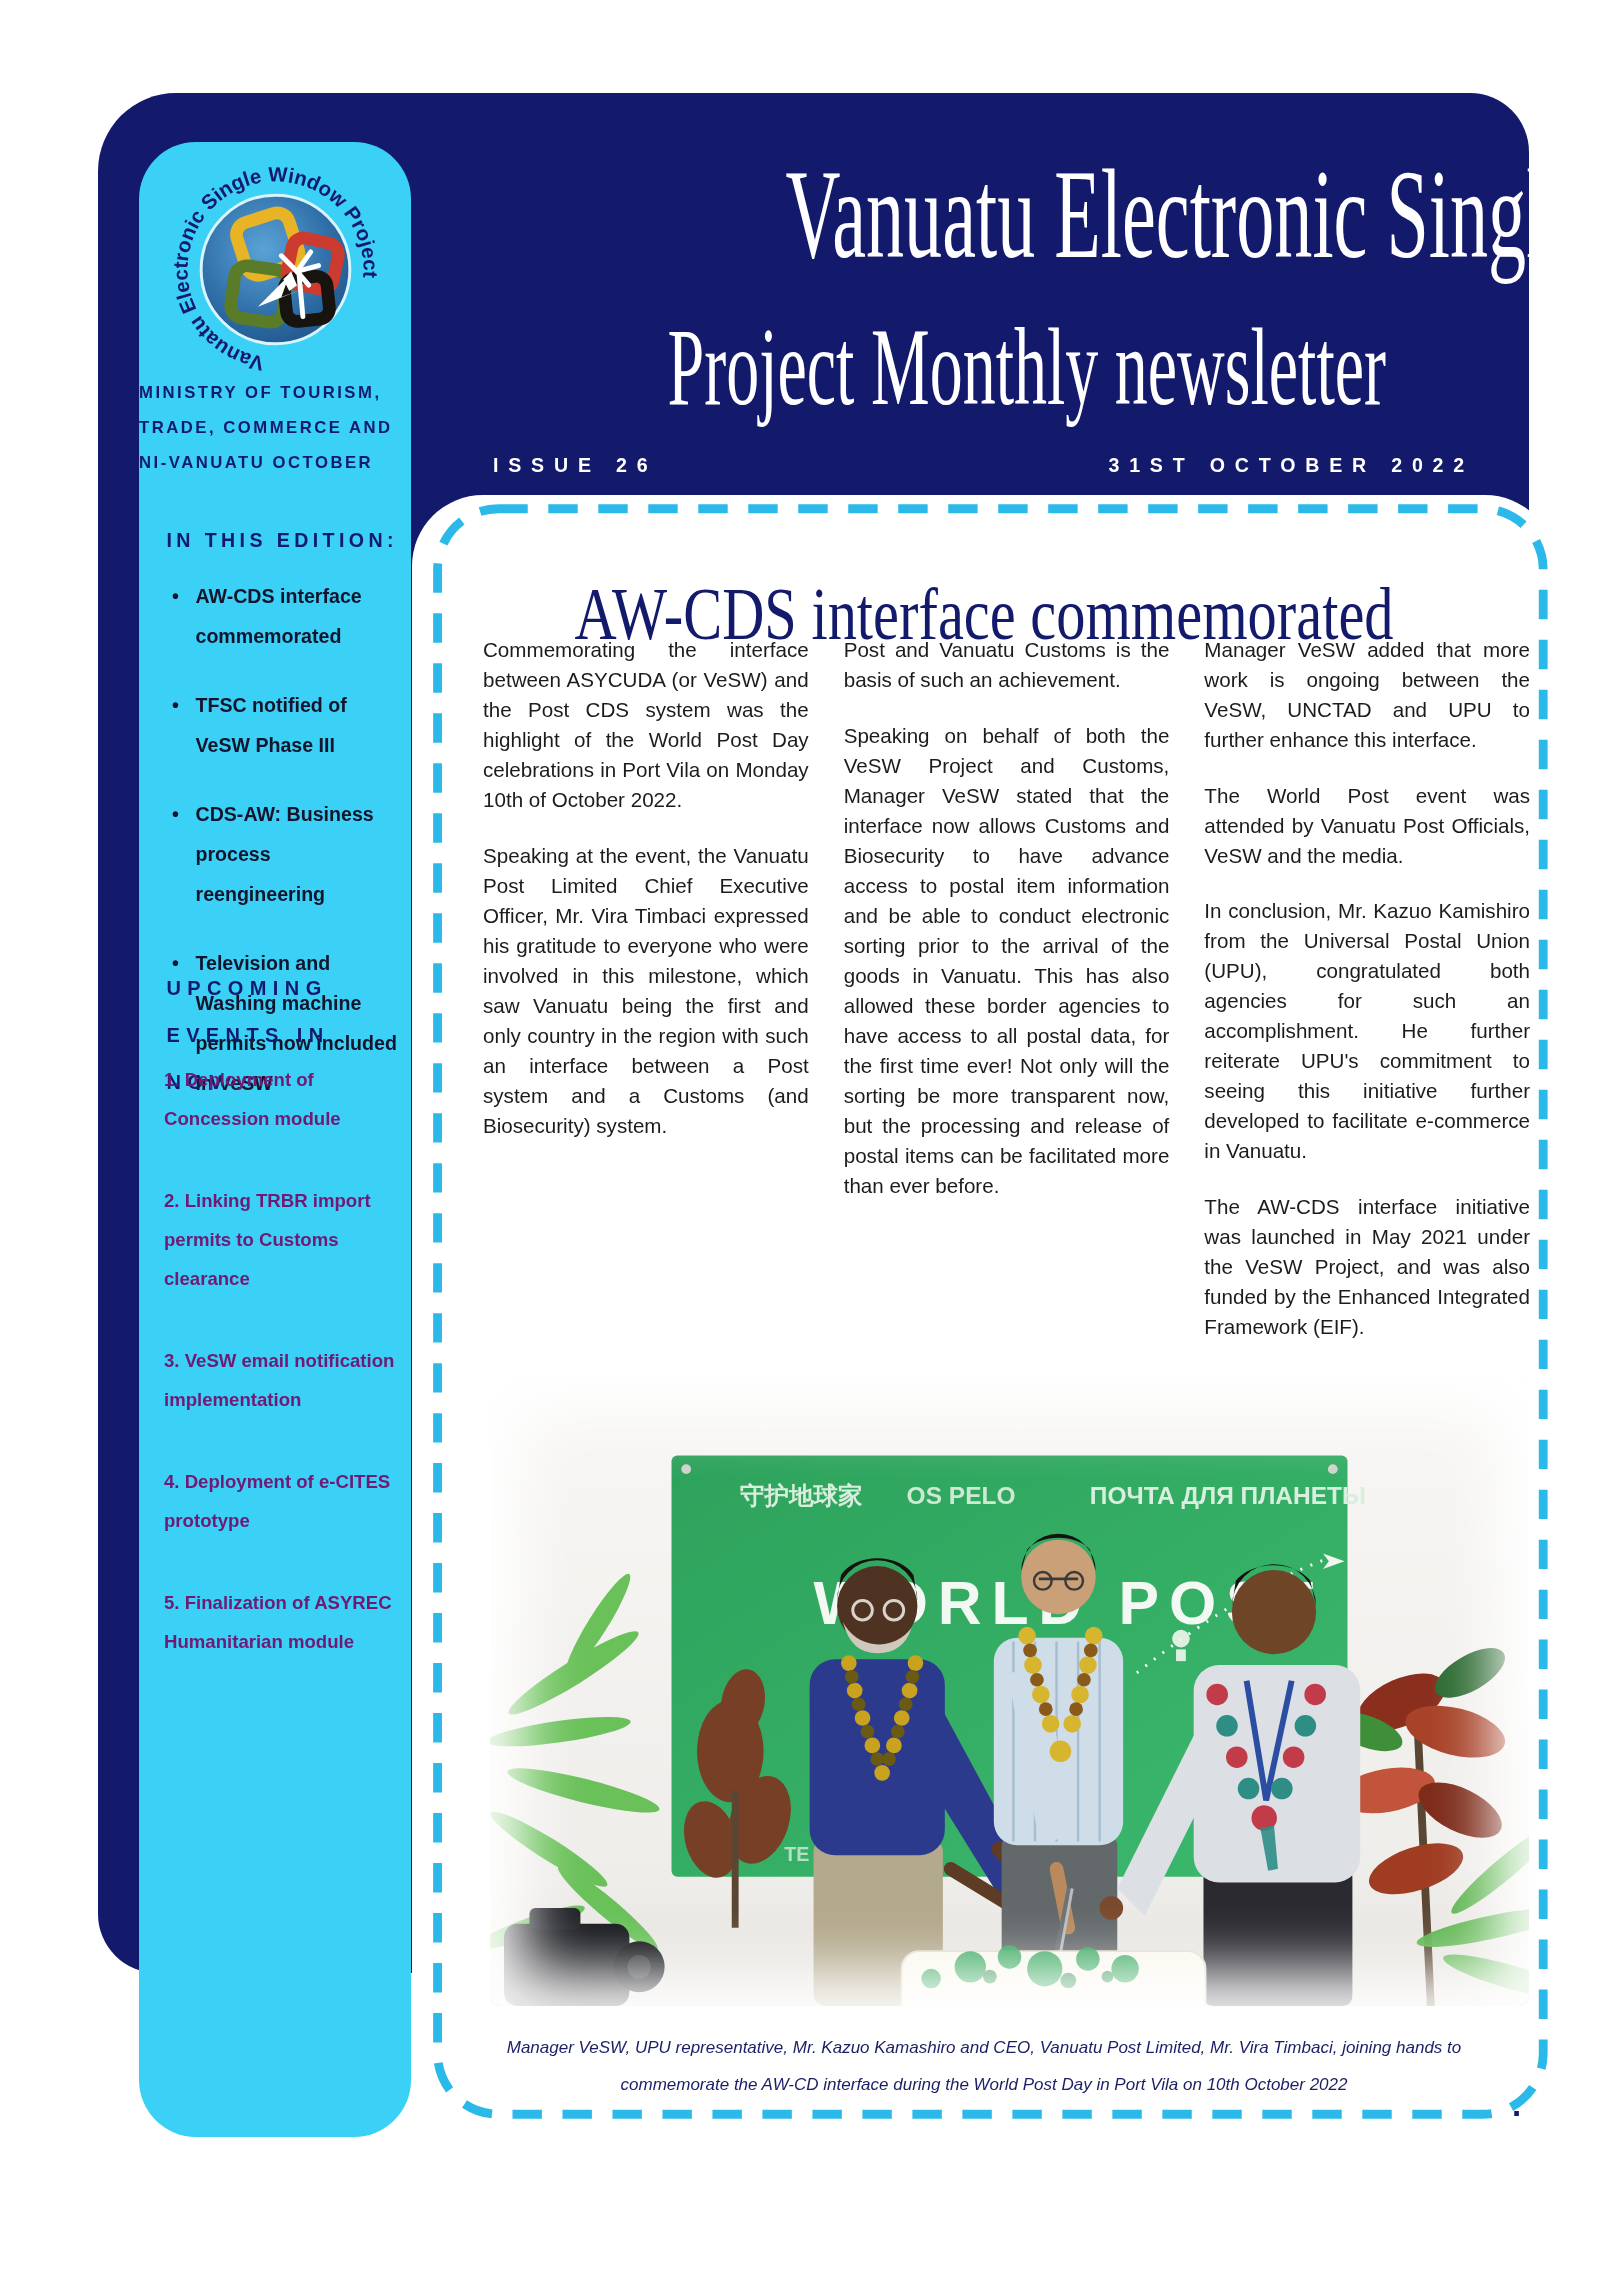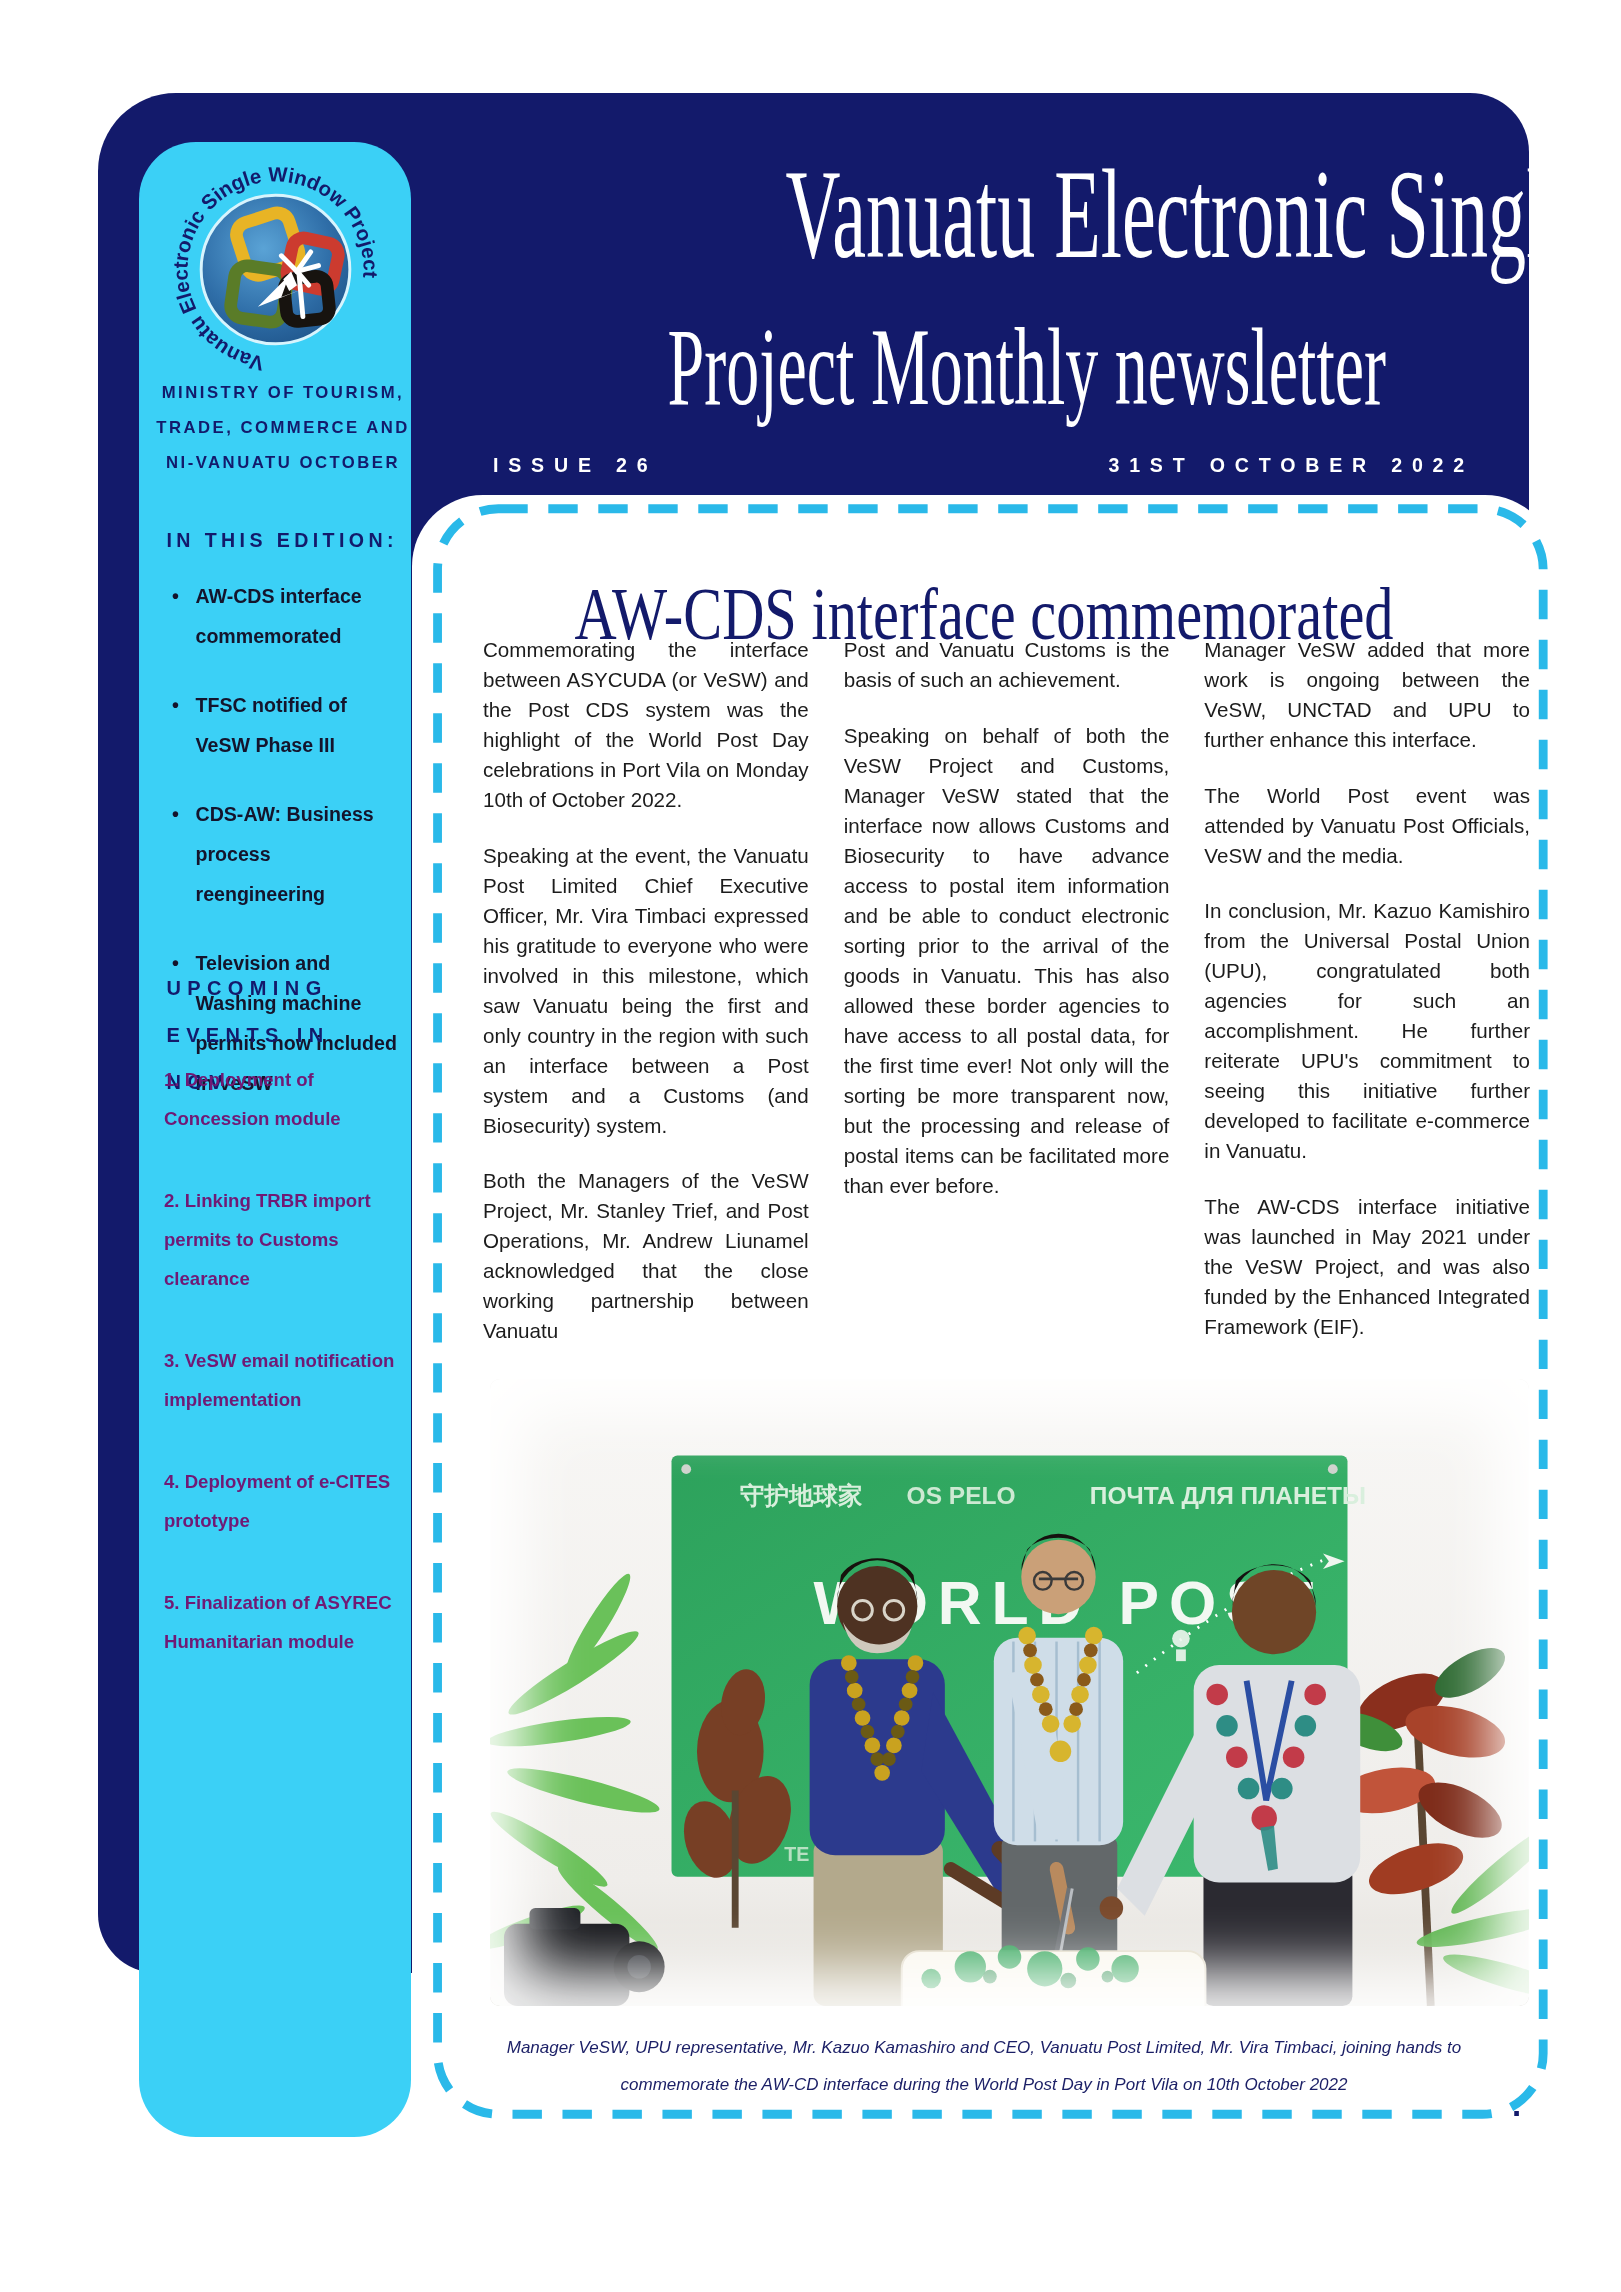--- a/index.html
+++ b/index.html
@@ -14,22 +14,22 @@
   .cond{display:inline-block;transform:scaleX(0.60);transform-origin:50% 50%;
         white-space:nowrap;font-family:"Liberation Serif",serif;font-weight:400;}
   .mast-line1{top:57px;font-size:127px;}
   .mast-line2{top:218px;font-size:110px;}
   .issue-row{position:absolute;top:361px;left:65px;right:55px;display:flex;
       justify-content:space-between;font-size:19.6px;font-weight:bold;letter-spacing:9.8px;}
   
   .sidebar{position:absolute;left:139px;top:142px;width:272px;height:1995px;
       background:#3bd0f6;border-radius:57px;color:#131a6b;}
   .logo-wrap{position:absolute;top:15.7px;left:0;right:0;text-align:center;}
-  .ministry{position:absolute;top:233px;left:0;right:0;text-align:center;
-      font-size:16.7px;font-weight:bold;letter-spacing:2.5px;line-height:35px;color:#131a6b;padding-left:16px;}
+  .ministry{position:absolute;top:233px;left:0;right:0;text-align:left;
+      font-size:16.7px;font-weight:bold;letter-spacing:2.5px;line-height:35px;color:#131a6b;}
   .edition-heading{position:absolute;top:387px;left:27.4px;right:11.8px;
       font-size:19.6px;font-weight:bold;letter-spacing:4.4px;color:#131a6b;}
   .edition-list{position:absolute;top:434px;left:33px;right:9.8px;margin:0;padding:0;
       list-style:none;color:#14142c;}
   .edition-list li{position:relative;padding-left:23.5px;margin-bottom:29px;
       font-size:19.6px;font-weight:bold;line-height:40px;}
   .edition-list li::before{content:"\2022";position:absolute;left:0;top:0;}
   .events-heading{position:absolute;top:823px;left:27.4px;right:7.8px;
       font-size:20px;font-weight:bold;letter-spacing:6.4px;line-height:47px;color:#131a6b;}
   .events-list{position:absolute;top:918px;left:25px;right:9.8px;color:#701a75;}
@@ -132,21 +132,20 @@
     <svg class="dash-border" width="1144" height="1632" viewBox="0 0 1167 1665">
       <rect x="26" y="14" width="1128" height="1638" rx="62" fill="none" stroke="#2ab9e9" stroke-width="9" stroke-dasharray="30 21"></rect>
     </svg>
 
     <h1 class="article-title"><span class="cond">AW-CDS interface commemorated</span></h1>
 
     <div class="columns">
       <div class="col">
         <p>Commemorating the interface between ASYCUDA (or VeSW) and the Post CDS system was the highlight of the World Post Day celebrations in Port Vila on Monday 10th of October 2022.</p>
         <p>Speaking at the event, the Vanuatu Post Limited Chief Executive Officer, Mr. Vira Timbaci expressed his gratitude to everyone who were involved in this milestone, which saw Vanuatu being the first and only country in the region with such an interface between a Post system and a Customs (and Biosecurity) system.</p>
-        <p>Both the Managers of the VeSW Project, Mr. Stanley Trief, and Post Operations, Mr. Andrew Liunamel acknowledged that the close working partnership between Vanuatu</p>
       </div>
       <div class="col">
         <p>Post and Vanuatu Customs is the basis of such an achievement.</p>
         <p>Speaking on behalf of both the VeSW Project and Customs, Manager VeSW stated that the interface now allows Customs and Biosecurity to have advance access to postal item information and be able to conduct electronic sorting prior to the arrival of the goods in Vanuatu. This has also allowed these border agencies to have access to all postal data, for the first time ever! Not only will the sorting be more transparent now, but the processing and release of postal items can be facilitated more than ever before.</p>
       </div>
       <div class="col">
         <p>Manager VeSW added that more work is ongoing between the VeSW, UNCTAD and UPU to further enhance this interface.</p>
         <p>The World Post event was attended by Vanuatu Post Officials, VeSW and the media.</p>
         <p>In conclusion, Mr. Kazuo Kamishiro from the Universal Postal Union (UPU), congratulated both agencies for such an accomplishment. He further reiterate UPU's commitment to seeing this initiative further developed to facilitate e-commerce in Vanuatu.</p>
         <p>The AW-CDS interface initiative was launched in May 2021 under the VeSW Project, and was also funded by the Enhanced Integrated Framework (EIF).</p>

